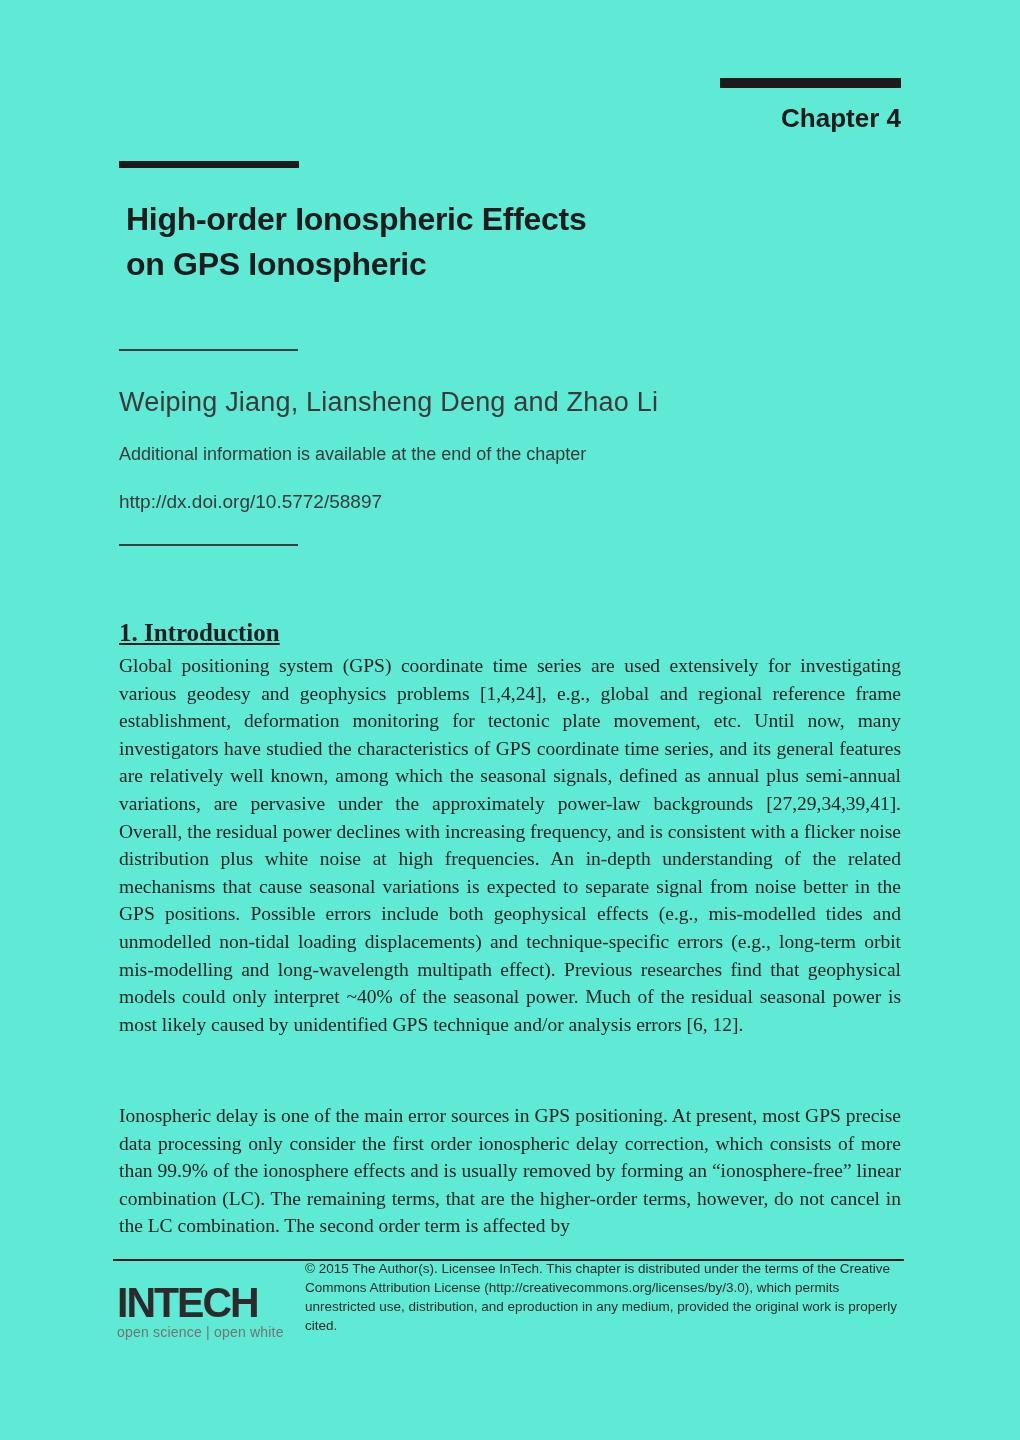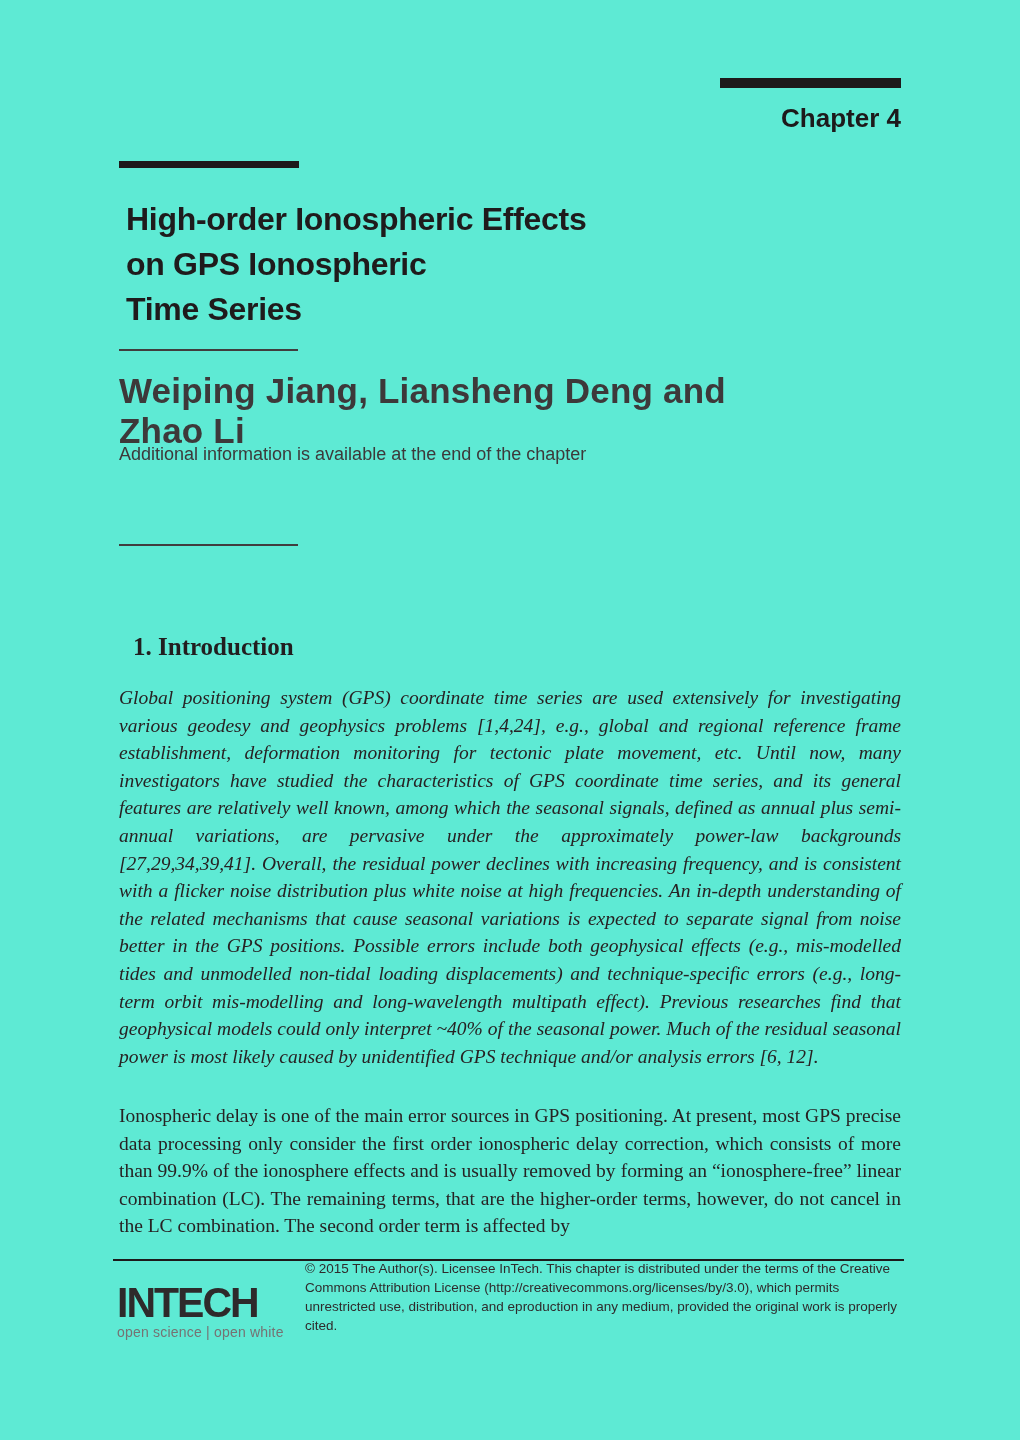--- a/index.html
+++ b/index.html
@@ -46,24 +46,24 @@
     font-family: "Liberation Sans", sans-serif;
   }
   .rule-thin-top {
     position: absolute;
     left: 119px; top: 349px;
     width: 179px; height: 2px;
     background: #413d3e;
   }
   .authors {
     position: absolute;
-    left: 119px; top: 371px;
+    left: 119px; top: 387px;
     width: 700px;
-    font-size: 35px;
-    font-weight: bold;
+    font-size: 27px;
+    font-weight: normal;
     color: #3d393a;
     letter-spacing: 0.2px;
   }
   .additional-info {
     position: absolute;
     left: 119px; top: 444px;
     width: 700px;
     font-size: 18px;
     color: #3d393a;
   }
@@ -94,21 +94,21 @@
   .body-para {
     position: absolute;
     left: 119px;
     width: 782px;
     font-family: "Liberation Serif", serif;
     font-size: 19.5px;
     line-height: 27.6px;
     text-align: justify;
     color: #272223;
   }
-  .para-1 { top: 684px; font-style: italic; }
+  .para-1 { top: 652px; }
   .para-2 { top: 1102px; }
   .footer-rule {
     position: absolute;
     left: 113px; top: 1259px;
     width: 791px; height: 2px;
     background: #1d1a1b;
   }
   .intech-logo {
     position: absolute;
     left: 117px; top: 1281px;
@@ -148,33 +148,33 @@
 
   <div class="chapter-bar"></div>
 
   <div class="chapter-label">Chapter 4</div>
 
   <div class="title-rule"></div>
 
   <h1 class="doc-title" style="margin:7px;">
     <div>High-order Ionospheric Effects</div>
     <div>on GPS Ionospheric</div>
-    <div>Time Series</div>
   </h1>
 
   <div class="rule-thin-top"></div>
 
   <div class="authors">Weiping Jiang, Liansheng Deng and Zhao Li</div>
 
   <div class="additional-info">Additional information is available at the end of the chapter</div>
 
+  <a class="doi-link">http://dx.doi.org/10.5772/58897</a>
 
   <div class="rule-thin-bottom"></div>
 
-  <h2 class="section-heading" style="margin:14px;">1. Introduction</h2>
+  <h2 class="section-heading" style="margin:0;text-decoration:underline;">1. Introduction</h2>
 
   <p class="body-para para-1" style="margin:0;">Global positioning system (GPS) coordinate time series are used extensively for investigating various geodesy and geophysics problems [1,4,24], e.g., global and regional reference frame establishment, deformation monitoring for tectonic plate movement, etc. Until now, many investigators have studied the characteristics of GPS coordinate time series, and its general features are relatively well known, among which the seasonal signals, defined as annual plus semi-annual variations, are pervasive under the approximately power-law backgrounds [27,29,34,39,41]. Overall, the residual power declines with increasing frequency, and is consistent with a flicker noise distribution plus white noise at high frequencies. An in-depth understanding of the related mechanisms that cause seasonal variations is expected to separate signal from noise better in the GPS positions. Possible errors include both geophysical effects (e.g., mis-modelled tides and unmodelled non-tidal loading displacements) and technique-specific errors (e.g., long-term orbit mis-modelling and long-wavelength multipath effect). Previous researches find that geophysical models could only interpret ~40% of the seasonal power. Much of the residual seasonal power is most likely caused by unidentified GPS technique and/or analysis errors [6, 12].</p>
 
   <p class="body-para para-2" style="margin:0;">Ionospheric delay is one of the main error sources in GPS positioning. At present, most GPS precise data processing only consider the first order ionospheric delay correction, which consists of more than 99.9% of the ionosphere effects and is usually removed by forming an “ionosphere-free” linear combination (LC). The remaining terms, that are the higher-order terms, however, do not cancel in the LC combination. The second order term is affected by</p>
 
   <div class="footer-rule"></div>
 
   <div class="intech-logo">
     <div class="logo-word">INTECH</div>
     <div class="logo-tagline">open science | open white</div>

